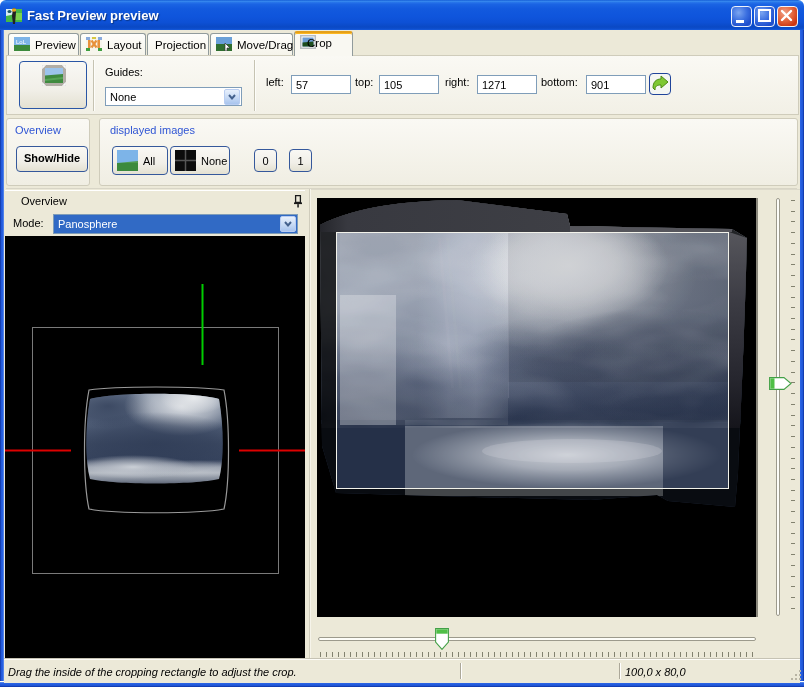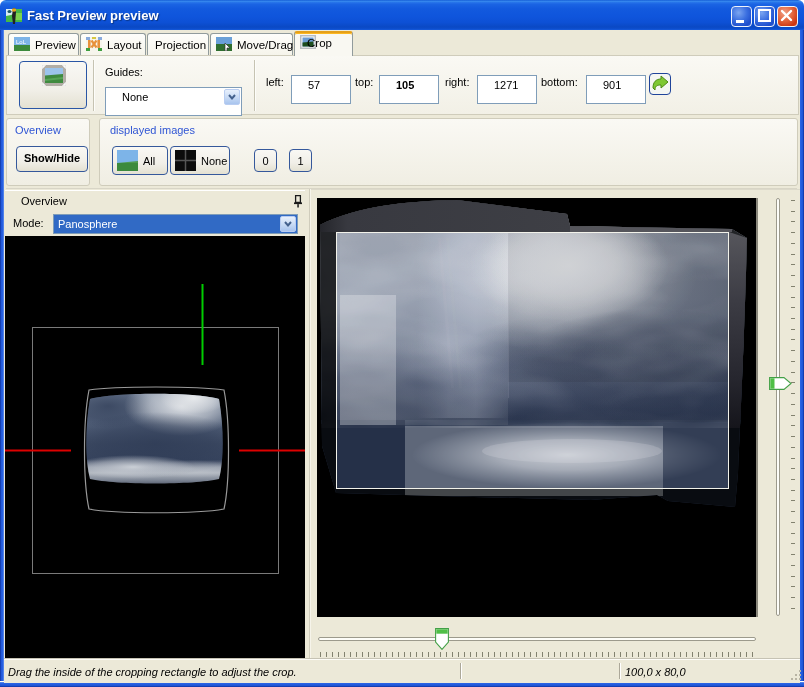--- a/index.html
+++ b/index.html
@@ -27,21 +27,21 @@
   .tab .ticon{position:absolute;left:5px;top:3px;width:16px;height:14px;}
   .tab .tlabel{position:absolute;top:5px;white-space:nowrap;}
   .tab.active .tlabel{top:4px;}
   
   .pane1{left:2px;top:25px;width:791px;height:58px;border:1px solid #cfccbb;background:linear-gradient(180deg,#faf9f4,#f2f0e6);}
   .pane2a{left:2px;top:88px;width:82px;height:66px;border:1px solid #cfccbb;border-radius:3px;background:linear-gradient(180deg,#faf9f4,#f0eee3);}
   .pane2b{left:95px;top:88px;width:697px;height:66px;border:1px solid #cfccbb;border-radius:3px;background:linear-gradient(180deg,#faf9f4,#f0eee3);}
   .blabel{color:#2f55d4;font-size:11px;}
   .xpbtn{position:absolute;border:1px solid #35589b;border-radius:4px;box-sizing:border-box;
     background:linear-gradient(180deg,#f9f8f4 0%,#f1efe8 60%,#e4e1d2 100%);color:#000;}
-  .field{position:absolute;border:1px solid #7f9db9;background:#fff;box-sizing:border-box;font-size:11px;color:#000;padding-left:16px;padding-top:3px;height:29px;}
+  .field{position:absolute;border:1px solid #7f9db9;background:#fff;box-sizing:border-box;font-size:11px;color:#000;padding-left:4px;padding-top:3px;height:19px;}
   .lbl{position:absolute;font-size:11px;color:#000;white-space:nowrap;}
   .vsep{position:absolute;width:1px;background:#c6c3b2;border-right:1px solid #fdfdfa;}
   
   .mainline{left:2px;top:158px;width:791px;height:1px;background:#d8d5c6;}
   .leftpanel{left:1px;top:159px;width:302px;height:470px;background:#ece9d8;}
   .lp-head{position:absolute;left:0;top:1px;width:302px;height:19px;background:#ece9d8;border-top:1px solid #fff;}
   .lp-head .t{position:absolute;left:16px;top:4px;font-size:11px;color:#000;}
   .combo-blue{position:absolute;left:48px;top:25px;width:245px;height:20px;border:1px solid #7f9db9;background:#316ac5;box-sizing:border-box;}
   .combo-blue .txt{position:absolute;left:4px;top:3px;color:#fff;font-size:11px;}
   .arrowbtn{position:absolute;right:1px;top:1px;width:16px;height:16px;
@@ -150,21 +150,21 @@
         <div class="arrowbtn">
             <svg width="14" height="14" viewBox="0 0 14 14">
               <path d="M4,5 L7,8.4 L10,5" fill="none" stroke="#44618d" stroke-width="2"></path>
             </svg>
           </div>
       </div>
       <div class="vsep" style="left:247px;top:4px;height:51px;"></div>
       <div class="lbl" style="left:259px;top:20px;">left:</div>
       <div class="field" style="left:284px;top:19px;width:60px;">57</div>
       <div class="lbl" style="left:348px;top:20px;">top:</div>
-      <div class="field" style="left:372px;top:19px;width:60px;font-weight:bold;">105</div>
+      <div class="field" style="left:372px;top:19px;width:60px;">105</div>
       <div class="lbl" style="left:438px;top:20px;">right:</div>
       <div class="field" style="left:470px;top:19px;width:60px;">1271</div>
       <div class="lbl" style="left:534px;top:20px;">bottom:</div>
       <div class="field" style="left:579px;top:19px;width:60px;">901</div>
       <div class="xpbtn" style="left:642px;top:17px;width:22px;height:22px;border-color:#20449a;border-radius:4px;background:#f4f6f2;">
         <svg width="20" height="20" viewBox="0 0 20 20">
           <path d="M3,14 C3,8 6,5 11,5 L11,2 L18,8 L11,14 L11,11 C7,11 5,12 5,16 Z" fill="#7ec832" stroke="#4c8a14" stroke-width="1"></path>
         </svg>
       </div>
     </div>

